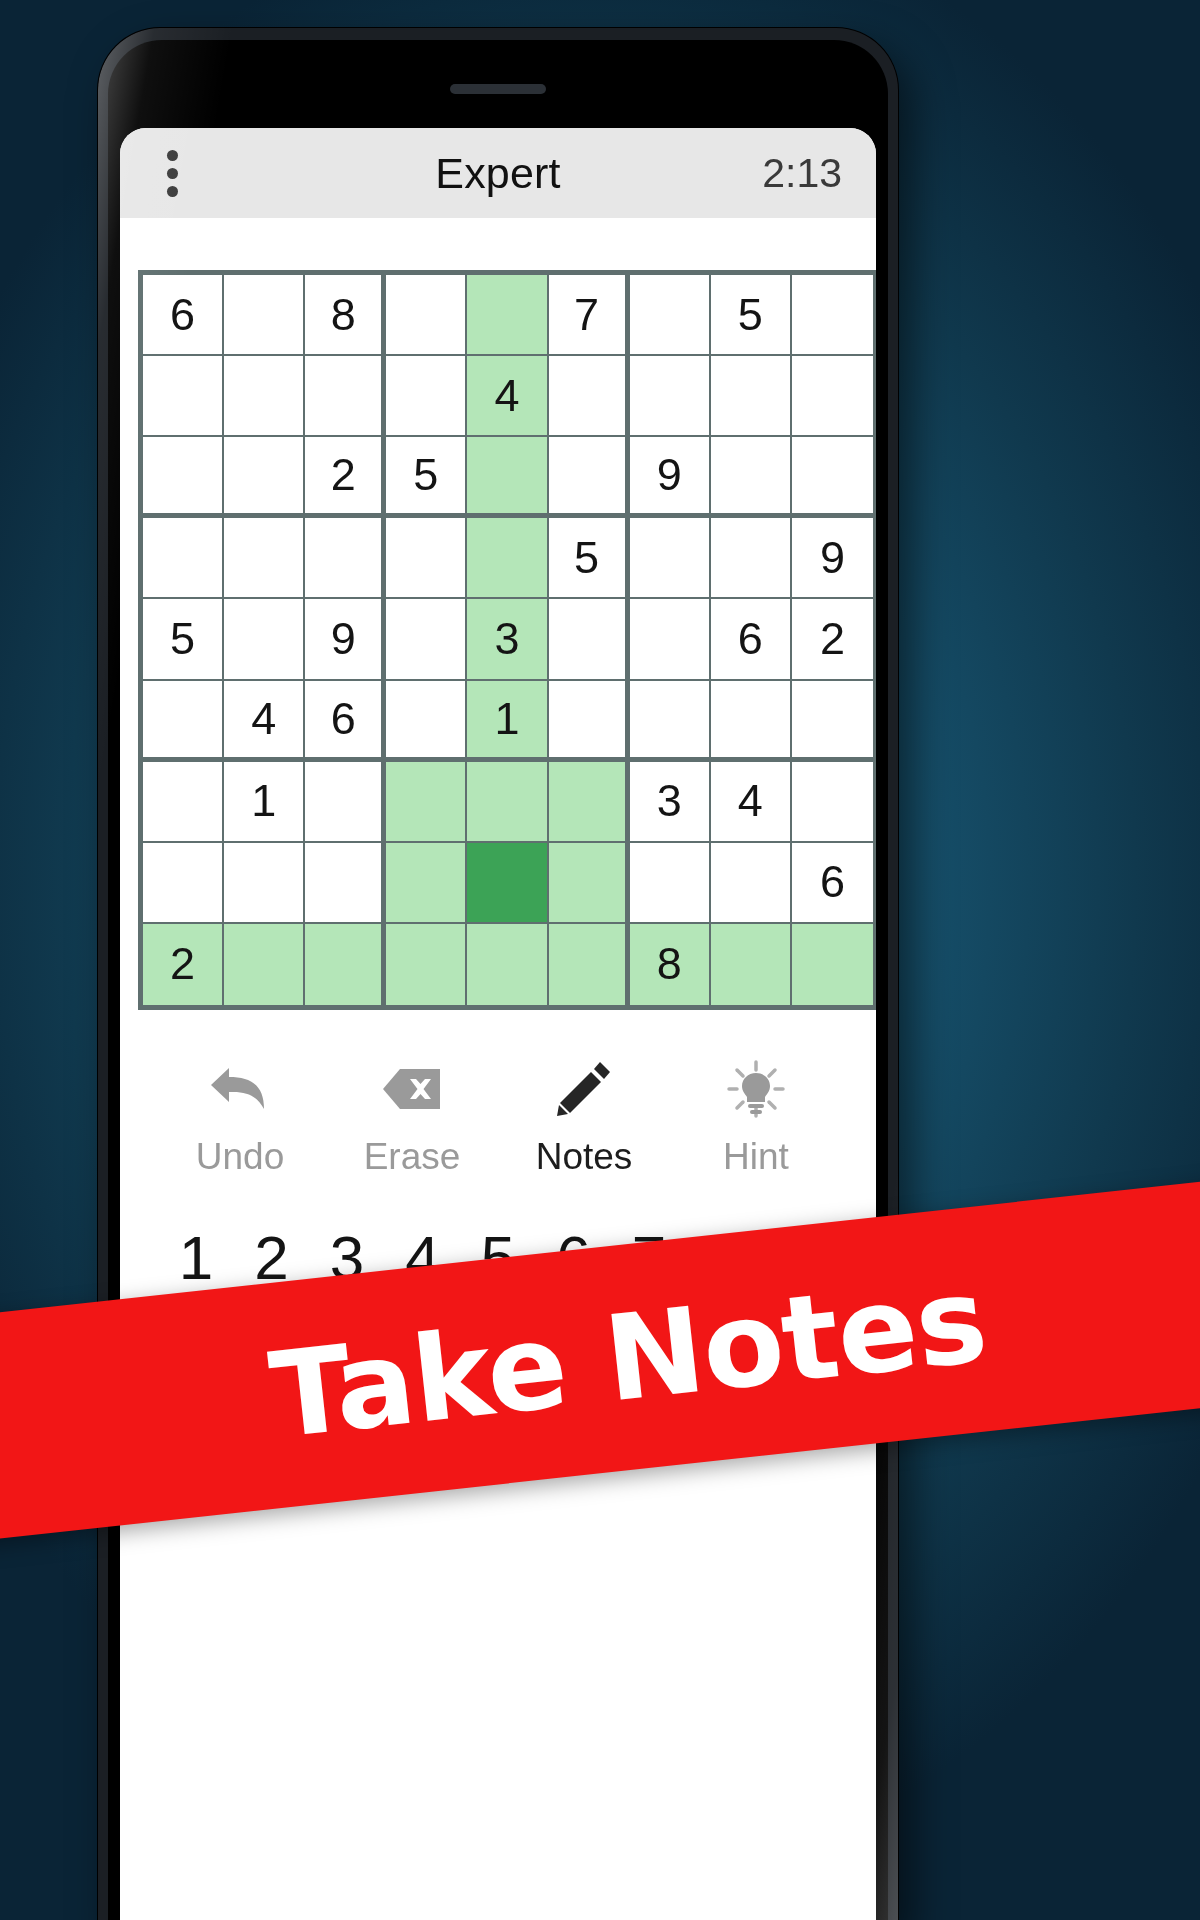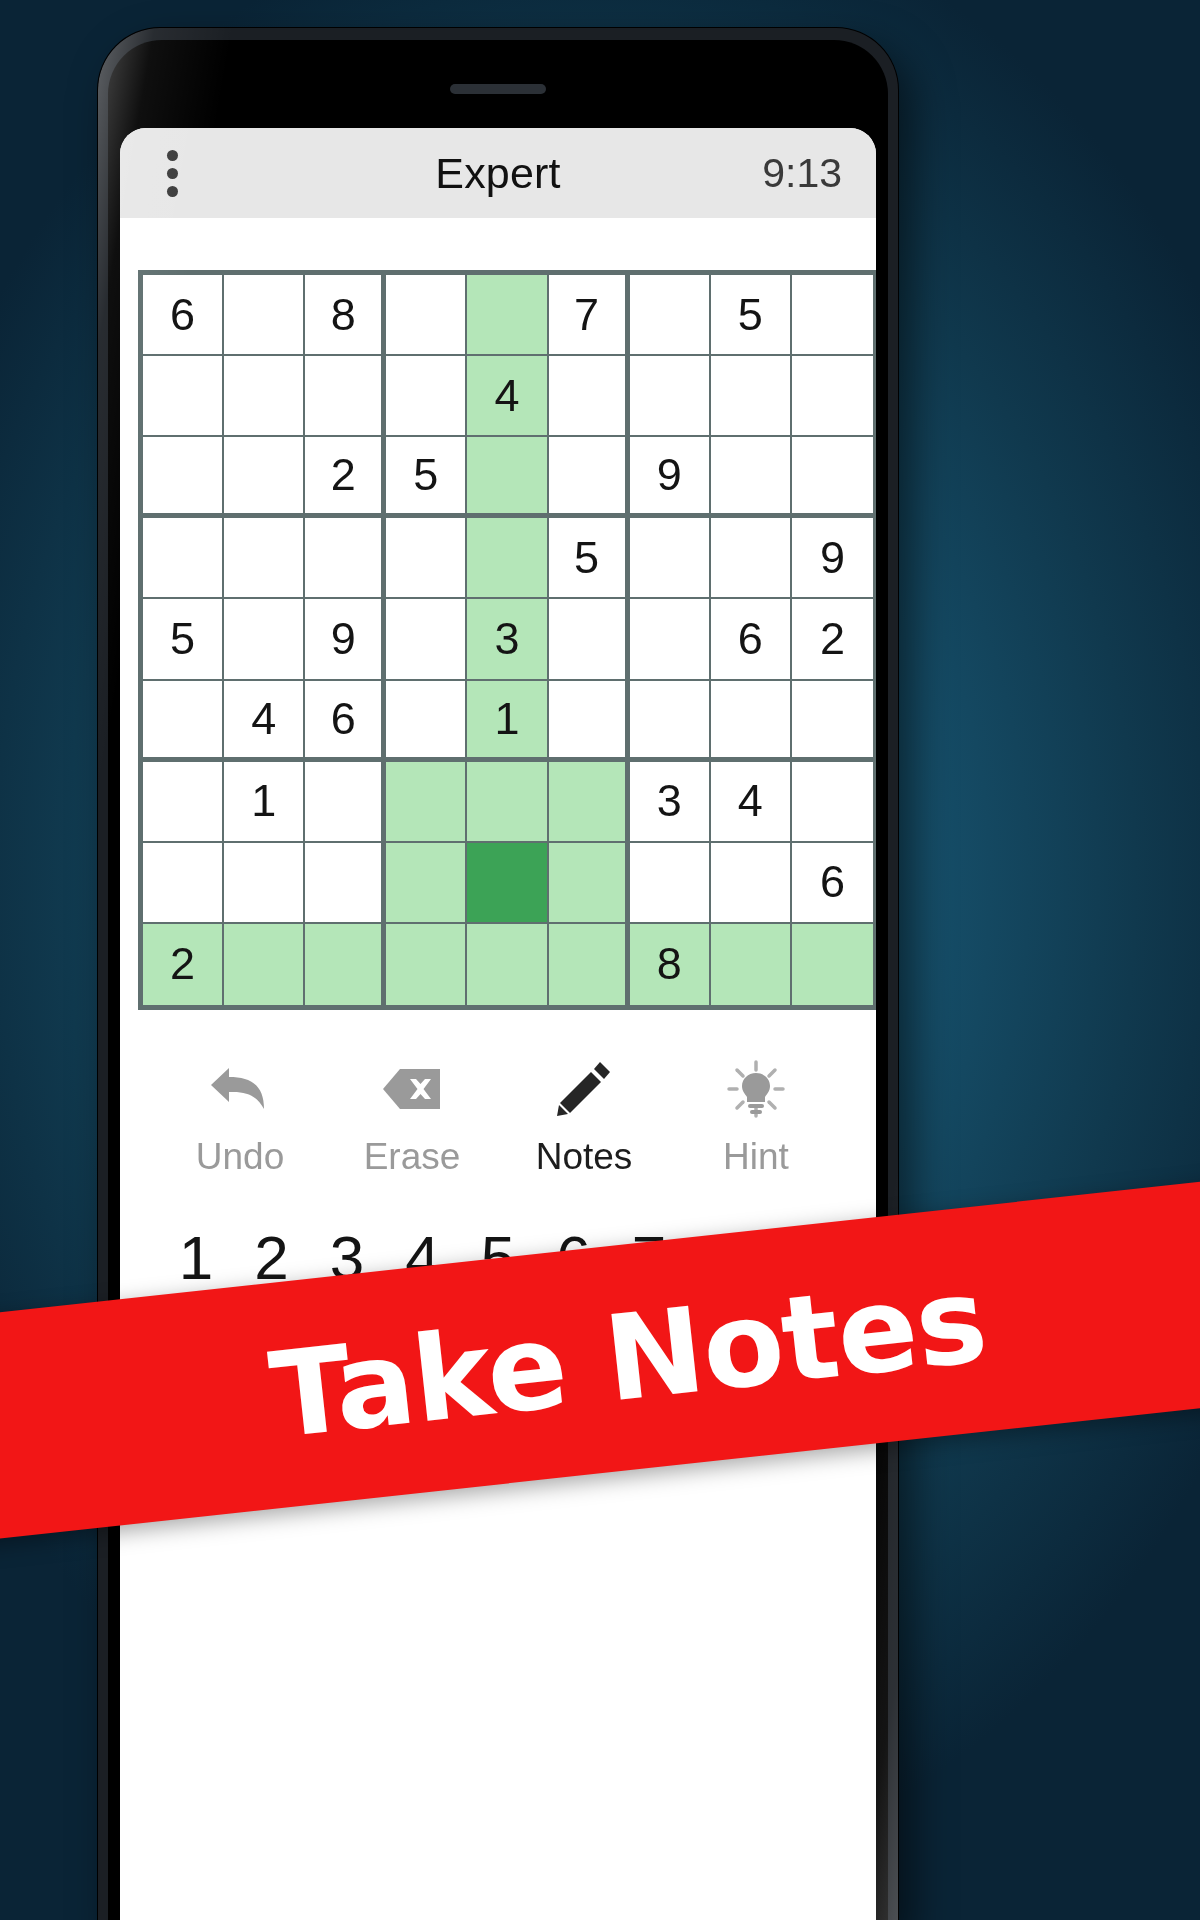--- a/index.html
+++ b/index.html
@@ -192,21 +192,21 @@
 
     <div id="screen">
 
       <div id="appbar">
         <div id="menu-btn">
           <span></span>
           <span></span>
           <span></span>
         </div>
         <div id="appbar-title">Expert</div>
-        <div id="appbar-timer">9:13</div>
+        <div id="appbar-timer">2:13</div>
       </div>
 
       <div id="board-wrap">
         <div id="board">
             <div class="cell">6</div>
             <div class="cell"></div>
             <div class="cell c3">8</div>
             <div class="cell"></div>
             <div class="cell hl"></div>
             <div class="cell c3">7</div>

